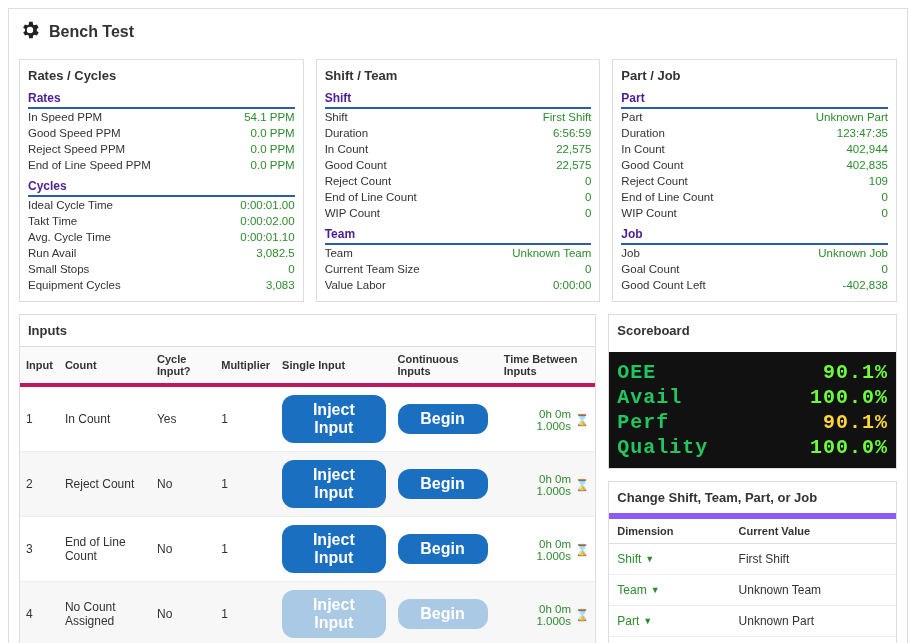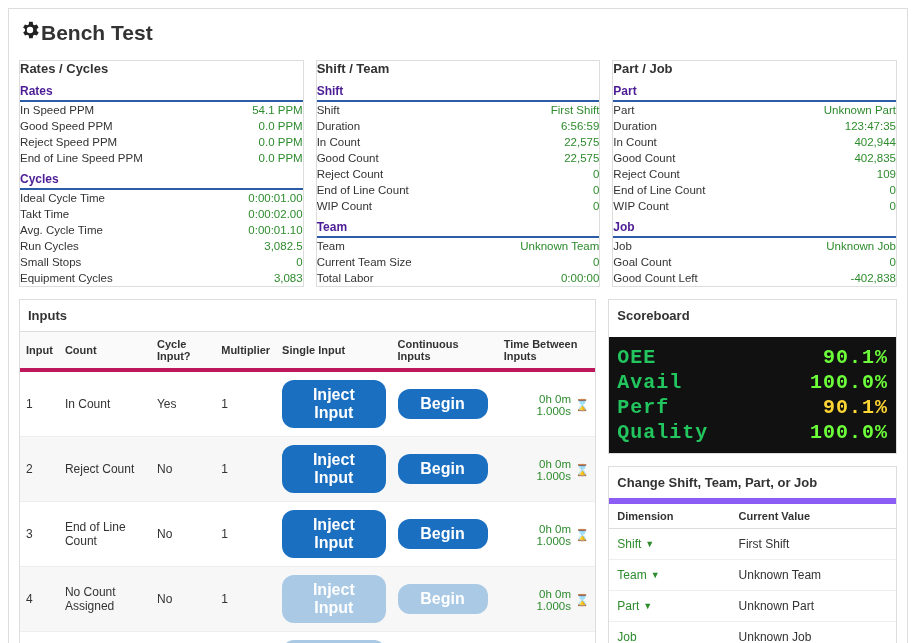--- a/index.html
+++ b/index.html
@@ -1,20 +1,20 @@
 <!DOCTYPE html>
 <html><head>
 <meta charset="utf-8">
 <style>
 * { box-sizing: border-box; margin: 0; padding: 0; }
 body { font-family: Arial, Helvetica, sans-serif; font-size: 12px; color: #333; background: #fff; padding: 8px; }
 .frame { border: 1px solid #ddd; padding: 10px; }
-.page-title { font-size: 21px; font-weight: bold; display: flex; align-items: center; gap: 0; margin-bottom: 14px; }
+.page-title { font-size: 16px; font-weight: bold; display: flex; align-items: center; gap: 8px; margin-bottom: 14px; }
 .layout { display: grid; grid-template-columns: 1fr 1fr 1fr; gap: 12px; }
-.card { border: 1px solid #ddd; }
+.card { border: 1px solid #ddd; padding: 8px; }
 .card-title { font-weight: bold; font-size: 13px; margin-bottom: 6px; }
 .subhdr { color: #4c1d95; font-weight: bold; border-bottom: 2px solid #2a5ca8; padding: 2px 0; margin-top: 4px; }
 .kv { display: flex; justify-content: space-between; padding: 2px 0; font-size: 11.5px; text-align: right; }
 .kv .v { color: #2e8b2e; }
 .row2 { display: grid; grid-template-columns: 2fr 1fr; gap: 12px; margin-top: 12px; }
 .inputs-card { border: 1px solid #ddd; }
 .inputs-card .card-title { padding: 8px; border-bottom: 1px solid #ddd; margin:0; }
 table.inputs { width: 100%; border-collapse: collapse; }
 table.inputs th { text-align: left; font-size: 11px; font-weight: bold; padding: 6px; border-bottom: 4px solid #be185d; background:#fafafa; }
 table.inputs td { padding: 8px 6px; font-size: 12px; border-bottom: 1px solid #eee; }
@@ -80,21 +80,21 @@
         </div>
       <div class="kv">
           <span>Takt Time</span>
           <span class="v">0:00:02.00</span>
         </div>
       <div class="kv">
           <span>Avg. Cycle Time</span>
           <span class="v">0:00:01.10</span>
         </div>
       <div class="kv">
-          <span>Run Cycles</span>
+          <span>Run Avail</span>
           <span class="v">3,082.5</span>
         </div>
       <div class="kv">
           <span>Small Stops</span>
           <span class="v">0</span>
         </div>
       <div class="kv">
           <span>Equipment Cycles</span>
           <span class="v">3,083</span>
         </div>
@@ -134,21 +134,21 @@
       <div class="subhdr">Team</div>
       <div class="kv">
           <span>Team</span>
           <span class="v">Unknown Team</span>
         </div>
       <div class="kv">
           <span>Current Team Size</span>
           <span class="v">0</span>
         </div>
       <div class="kv">
-          <span>Total Labor</span>
+          <span>Value Labor</span>
           <span class="v">0:00:00</span>
         </div>
     </div>
 
     <div class="card">
       <div class="card-title">Part / Job</div>
       <div class="subhdr">Part</div>
       <div class="kv">
           <span>Part</span>
           <span class="v">Unknown Part</span>

